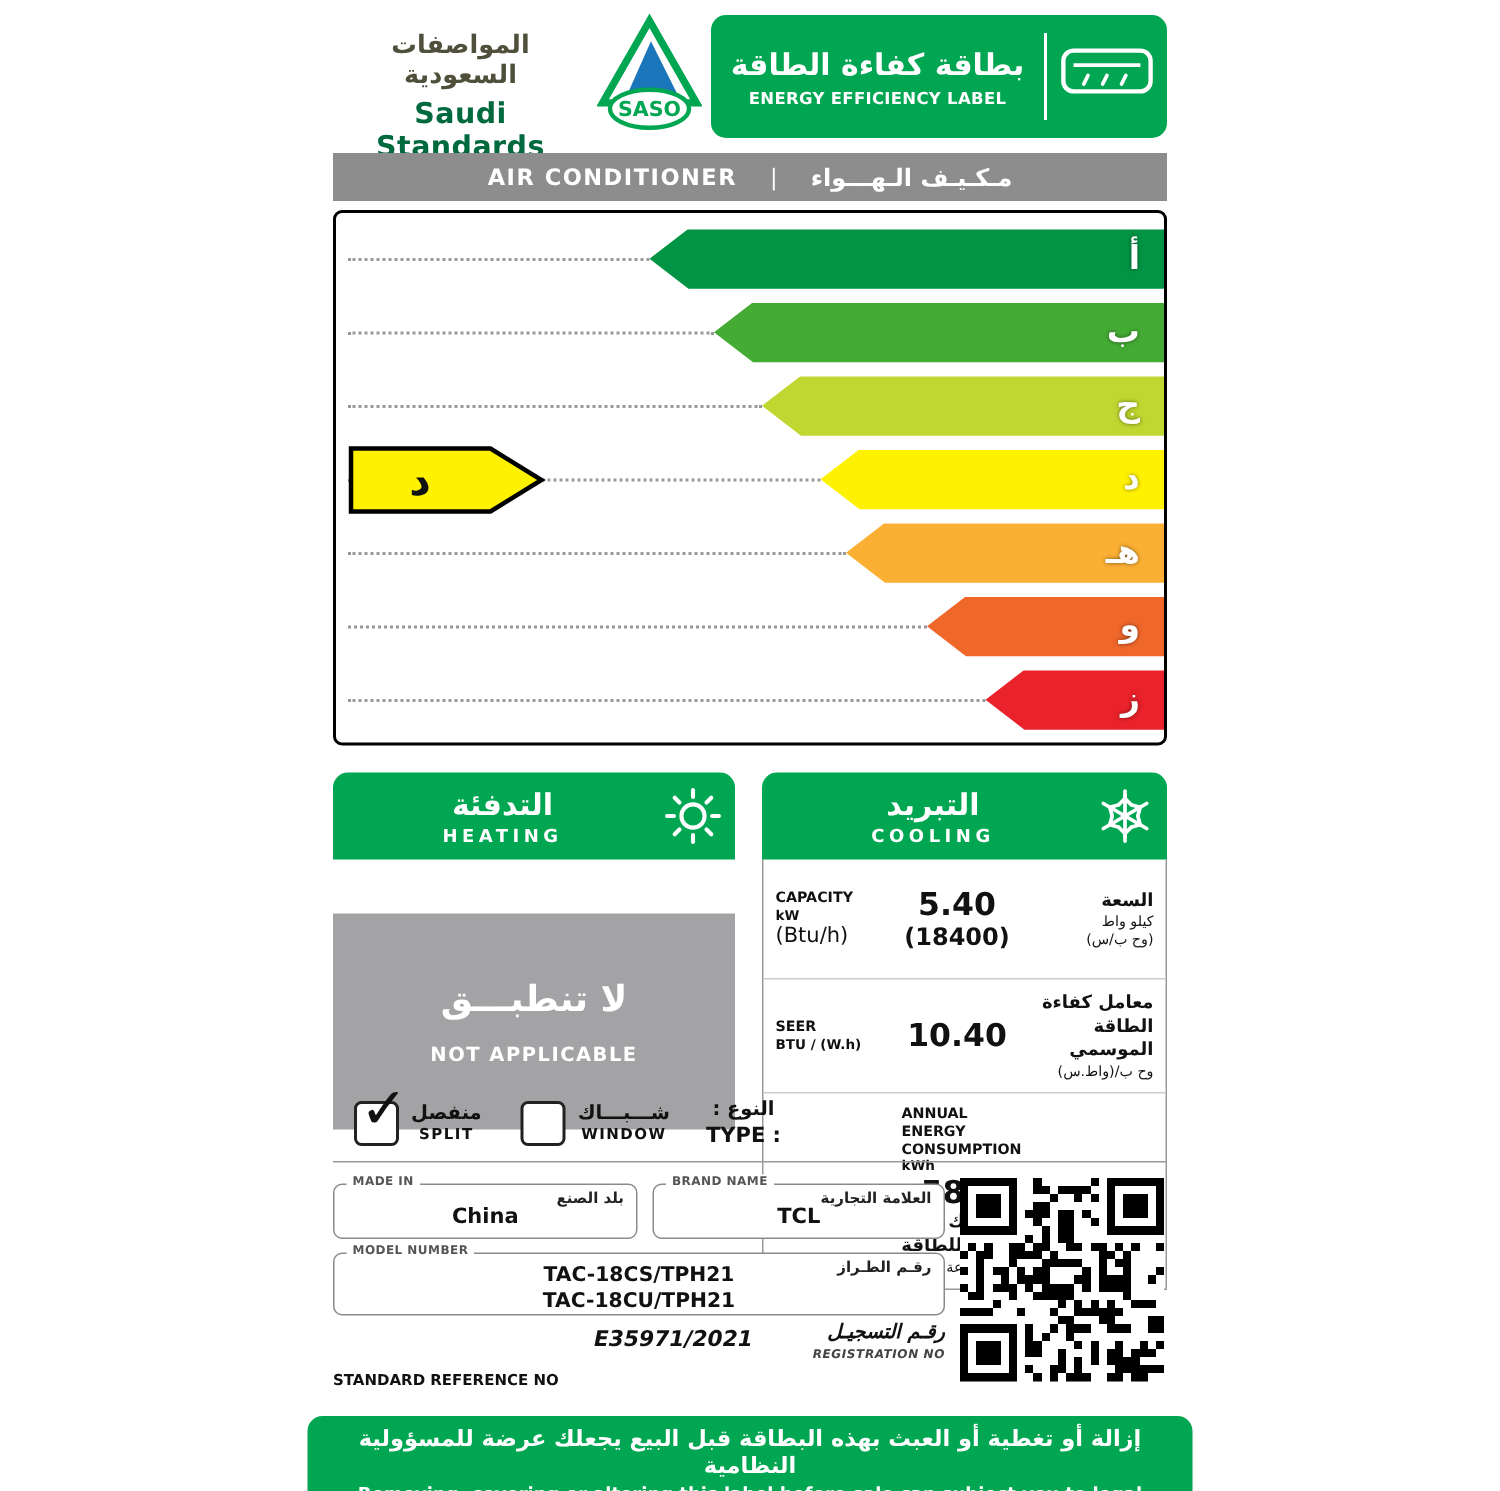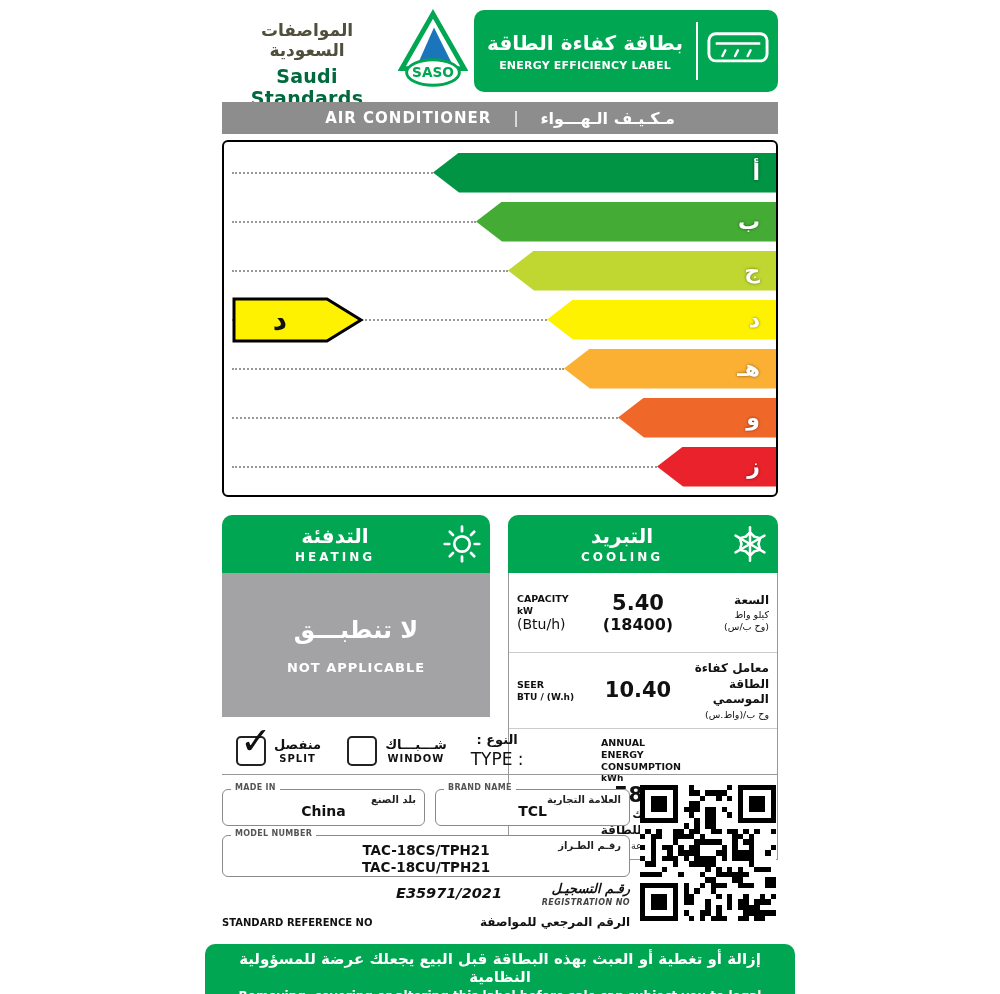--- a/index.html
+++ b/index.html
@@ -56,21 +56,21 @@
     display:flex; align-items:center; position:relative; color:#fff;
   }
   .ph-text { flex:1; text-align:center; margin-right:42px; }
   .ph-ar { font-size:20px; font-weight:700; }
   .ph-en { font-size:12px; font-weight:700; letter-spacing:3px; margin-top:2px; }
   .ph-icon { position:absolute; right:8px; top:9px; width:40px; height:40px; }
 
   .heating-panel { position:absolute; top:507px; left:0; width:268px; }
   .heating-body {
     background:var(--heating-gray,#A3A3A5); height:144px; color:#fff;
-    display:flex; flex-direction:column; align-items:center; justify-content:center; gap:16px;
+    display:flex; flex-direction:column; align-items:center; justify-content:center; gap:16px;margin-top:36px;
   }
   .hb-ar { font-size:24px; font-weight:700; }
   .hb-en { font-size:13px; font-weight:700; letter-spacing:1px; }
 
   .cooling-panel { position:absolute; top:507px; left:286px; width:270px; }
   .cooling-body { background:#fff; border:1px solid #999; border-top:none; }
   .cool-row { display:flex; align-items:center; padding:8px 8px; border-bottom:1px solid #ccc; }
   .cool-row:last-child { border-bottom:none; }
   .cool-row.r1 { min-height:80px; }
   .cool-row.r2 { min-height:59px; }
@@ -88,21 +88,21 @@
 
   
   .type-row { position:absolute; top:724px; left:0; width:310px; display:flex; align-items:center; }
   .checkbox { width:30px; height:30px; border:2.5px solid #222; border-radius:5px; background:#fff; position:relative; flex:none; }
   .checkbox .check { position:absolute; left:2px; top:-16px; font-size:38px; font-weight:700; color:#111; line-height:1; }
   .type-label { text-align:center; margin-left:8px; }
   .tl-ar { font-size:13px; font-weight:700; }
   .tl-en { font-size:10px; font-weight:700; letter-spacing:1px; margin-top:1px; }
   .type-caption { margin-left:24px; text-align:center; }
   .tc-ar { font-size:13px; font-weight:700; }
-  .tc-en { font-size:17px; font-weight:400; margin-top:2px; }
+  .tc-en { font-size:14px; font-weight:700; margin-top:2px; }
 
   
   .info { position:absolute; top:766px; left:0; width:556px; height:164px; border-top:1.5px solid #999; }
   .inf-box { position:absolute; border:1.5px solid #8a8a8a; border-radius:6px; background:#fff; }
   .box-made  { top:14px; left:0;     width:203px; height:37px; }
   .box-brand { top:14px; left:213px; width:195px; height:37px; }
   .box-model { top:60px; left:0;     width:408px; height:42px; }
   .inf-caption-en { position:absolute; top:-7px; left:8px; background:#fff; padding:0 4px; font-size:8px; font-weight:700; color:#555; letter-spacing:.3px; }
   .inf-caption-ar { position:absolute; top:4px; right:8px; font-size:10px; font-weight:700; color:#222; }
   .inf-value { text-align:center; margin-top:13px; font-size:14px; font-weight:700; }
@@ -354,21 +354,20 @@
     </div>
     <div class="registration">
       <div class="reg-value">E35971/2021</div>
       <div class="reg-labels">
         <div class="reg-ar" dir="rtl">رقـم التسجيـل</div>
         <div class="reg-en">REGISTRATION NO</div>
       </div>
     </div>
     <div class="standard">
       <span class="std-en">STANDARD REFERENCE NO</span>
-      <span class="std-ar" dir="rtl">الرقم المرجعي للمواصفة</span>
     </div>
     <div class="qr"><svg viewBox="0 0 25 25" width="136" height="136" shape-rendering="crispEdges">
           <rect x="0" y="0" width="25" height="25" fill="#fff"></rect>
           <rect x="9" y="0" width="1" height="1" fill="#000"></rect>
           <rect x="16" y="0" width="1" height="1" fill="#000"></rect>
           <rect x="9" y="1" width="1" height="1" fill="#000"></rect>
           <rect x="10" y="1" width="1" height="1" fill="#000"></rect>
           <rect x="12" y="1" width="1" height="1" fill="#000"></rect>
           <rect x="13" y="1" width="1" height="1" fill="#000"></rect>
           <rect x="14" y="1" width="1" height="1" fill="#000"></rect>

